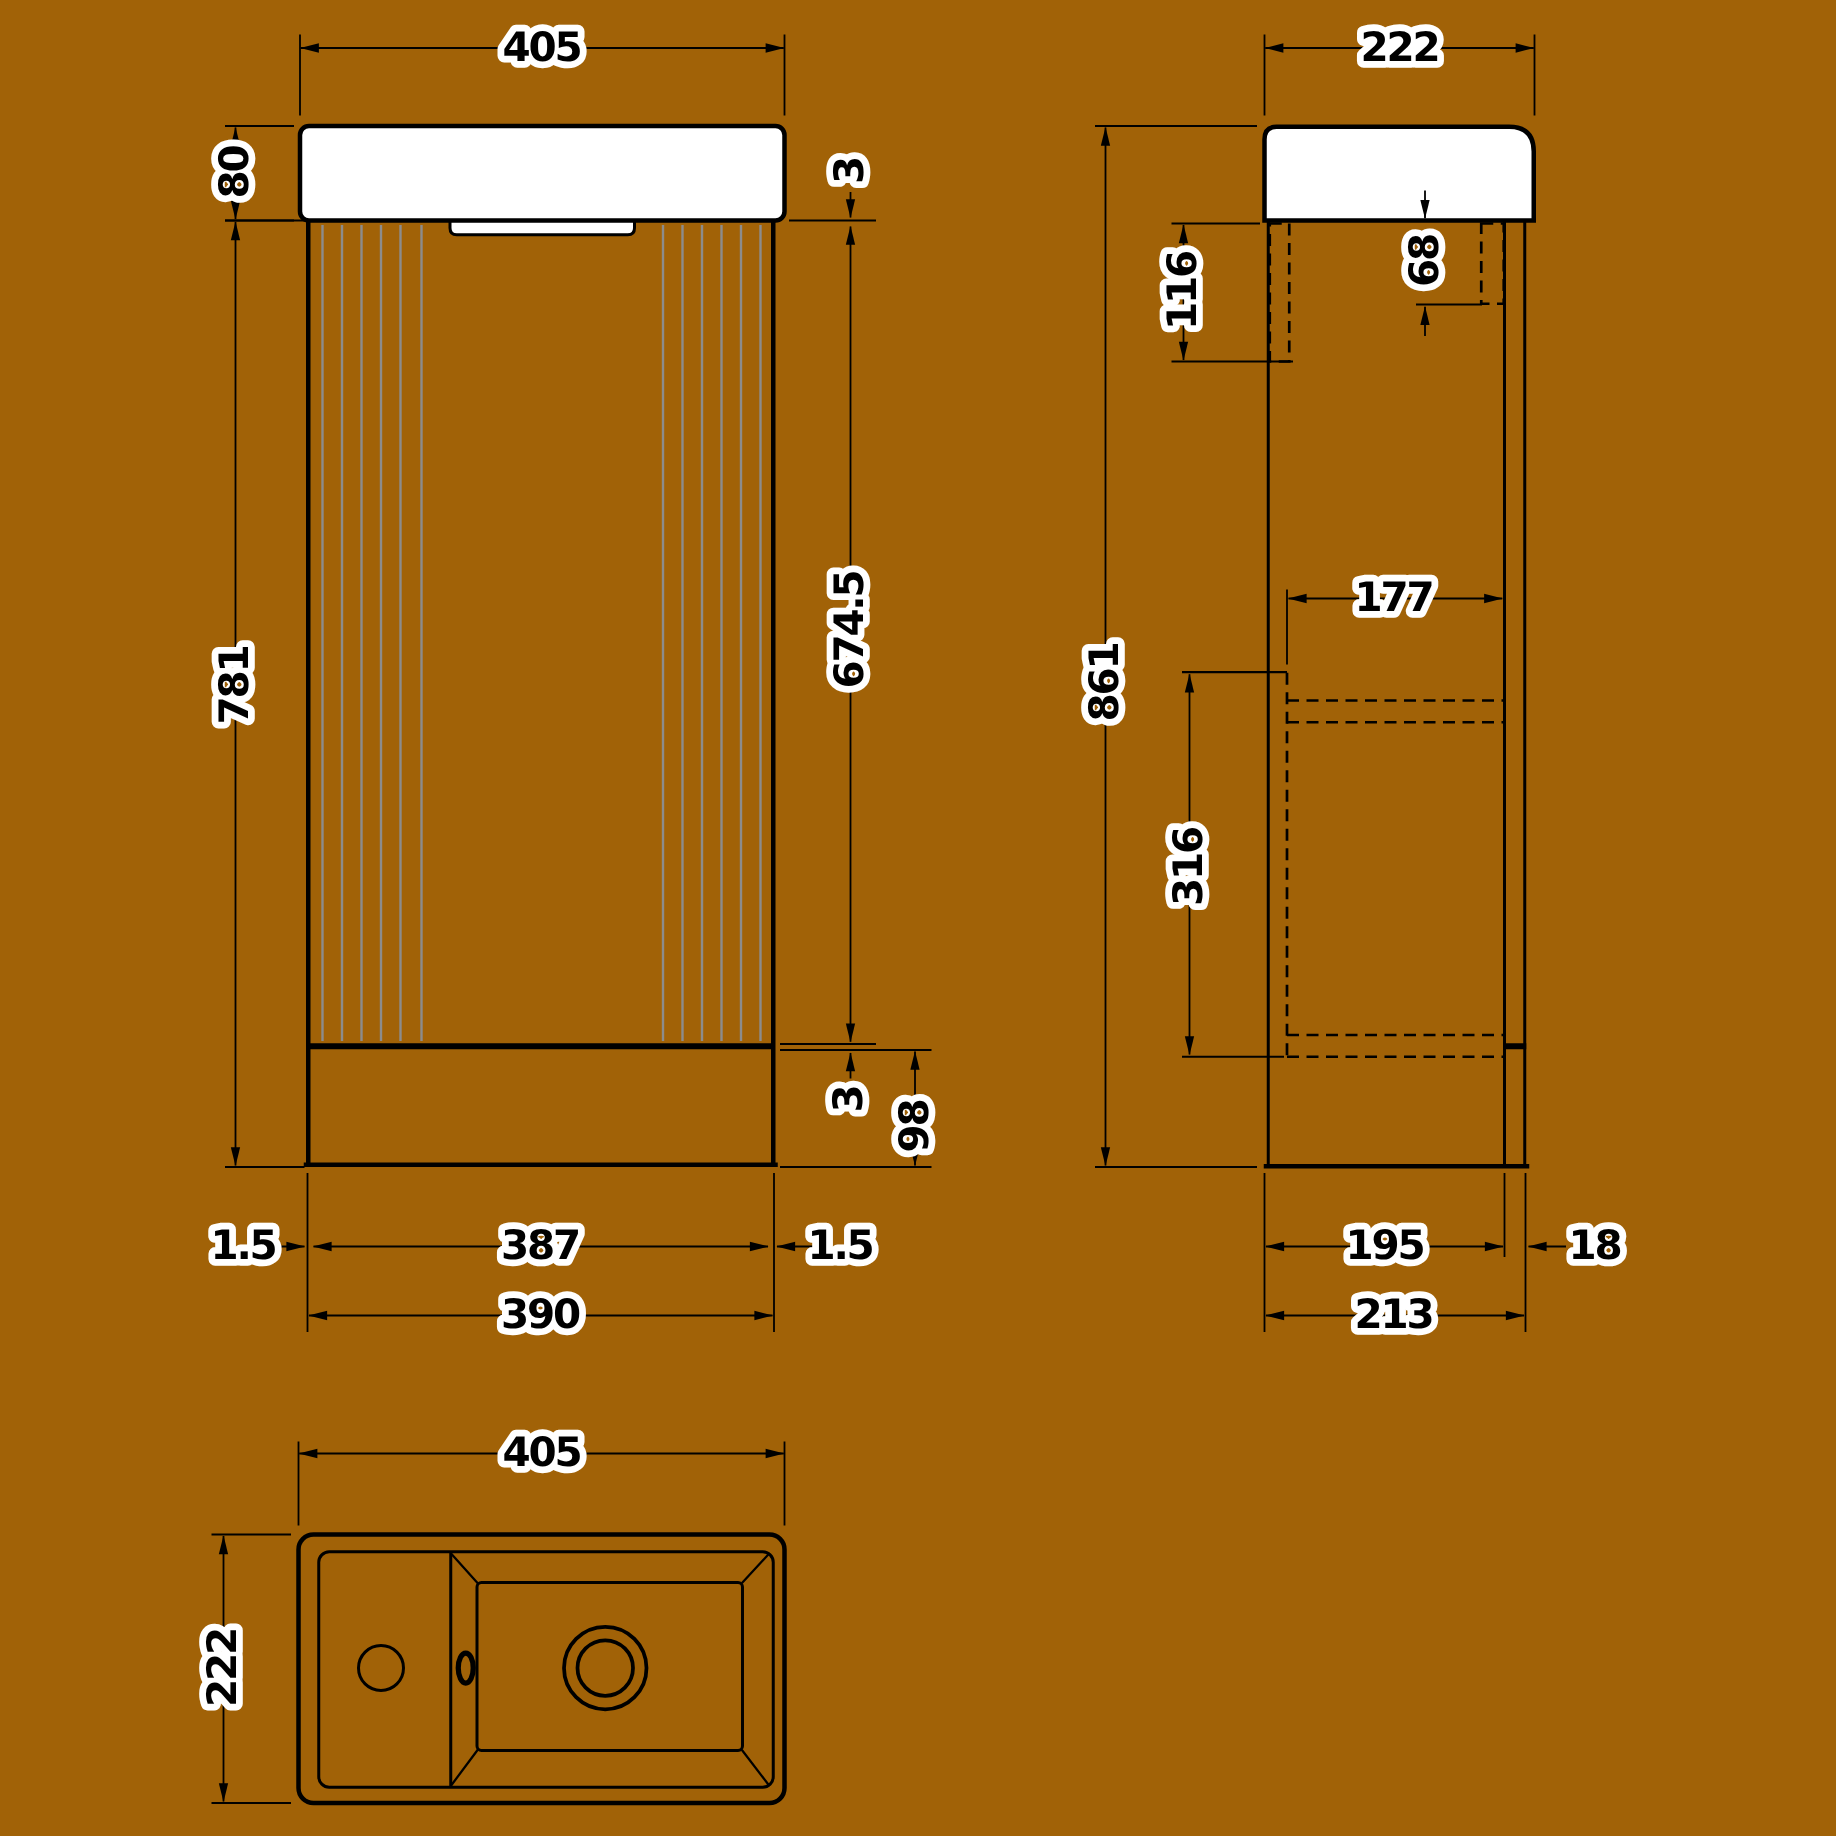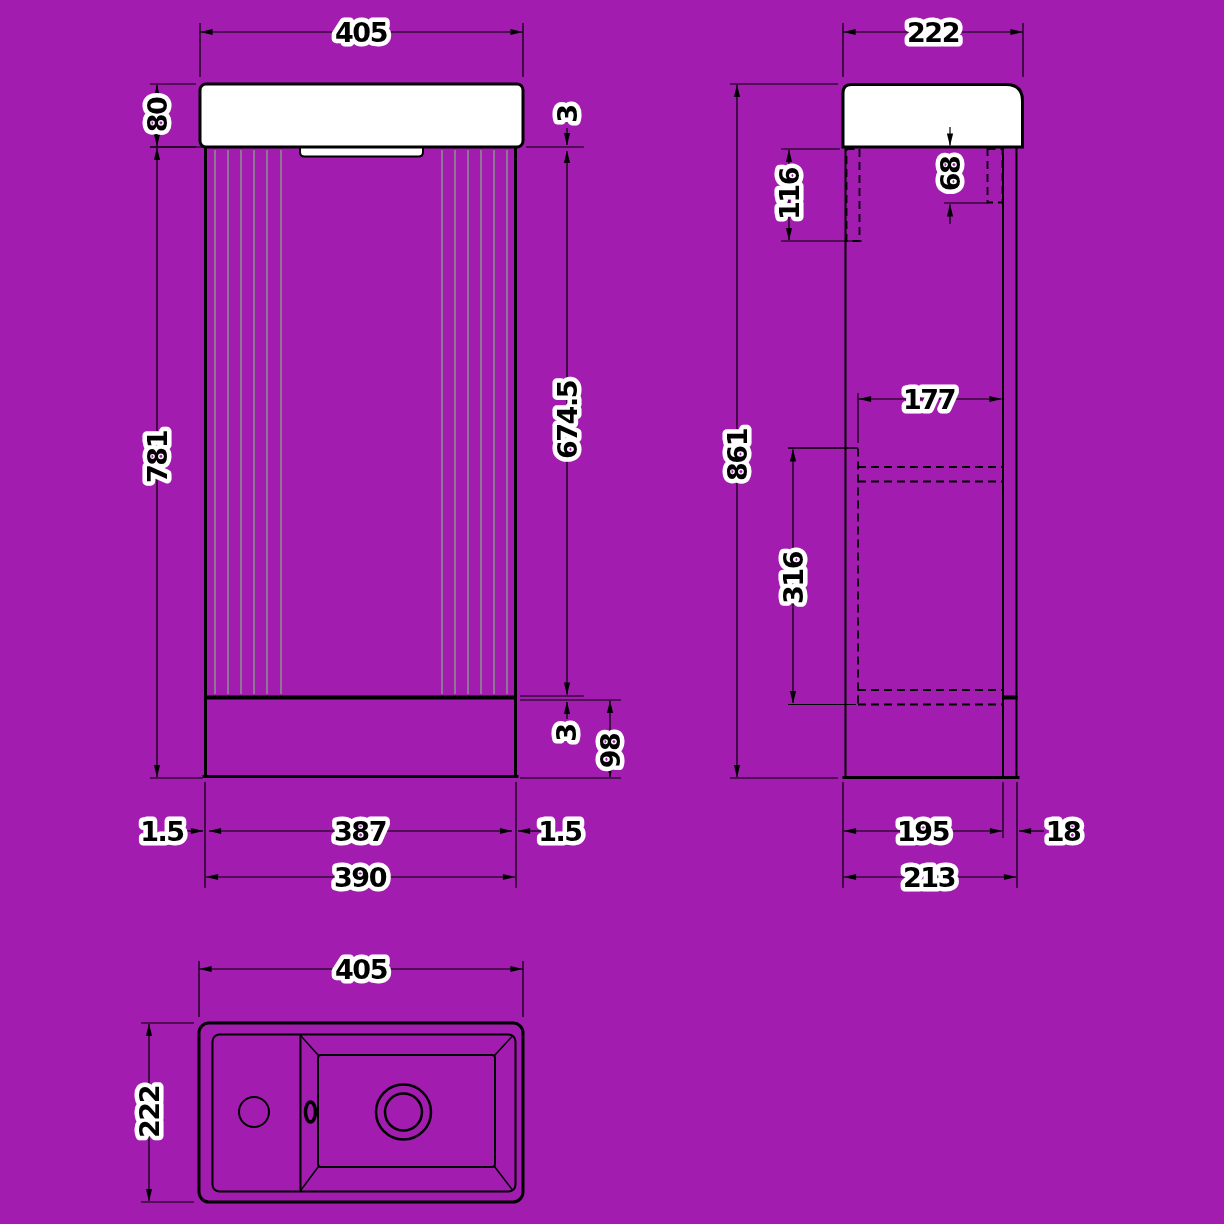--- a/index.html
+++ b/index.html
@@ -1,16 +1,16 @@
 <!DOCTYPE html>
 <html><head>
 <meta charset="utf-8">
 <style>
   html,body{margin:0;padding:0;background:#ffffff;}
-  .canvas{position:relative;width:1224px;height:1224px;background:#a21caf;overflow:hidden;}
+  .canvas{position:relative;width:1224px;height:1224px;background:#a16207;overflow:hidden;}
   svg{display:block;}
   
   .ol{stroke:#000;stroke-width:3;fill:none;stroke-linecap:square;}
   .ml{stroke:#000;stroke-width:2;fill:none;stroke-linecap:square;}
   .tl{stroke:#000;stroke-width:1.5;fill:none;}
   .thick{stroke:#000;stroke-width:4;fill:none;}
   .fillw{fill:#fff;}
   
   .dash{stroke:#000;stroke-width:1.8;fill:none;stroke-dasharray:8 5;}
   

